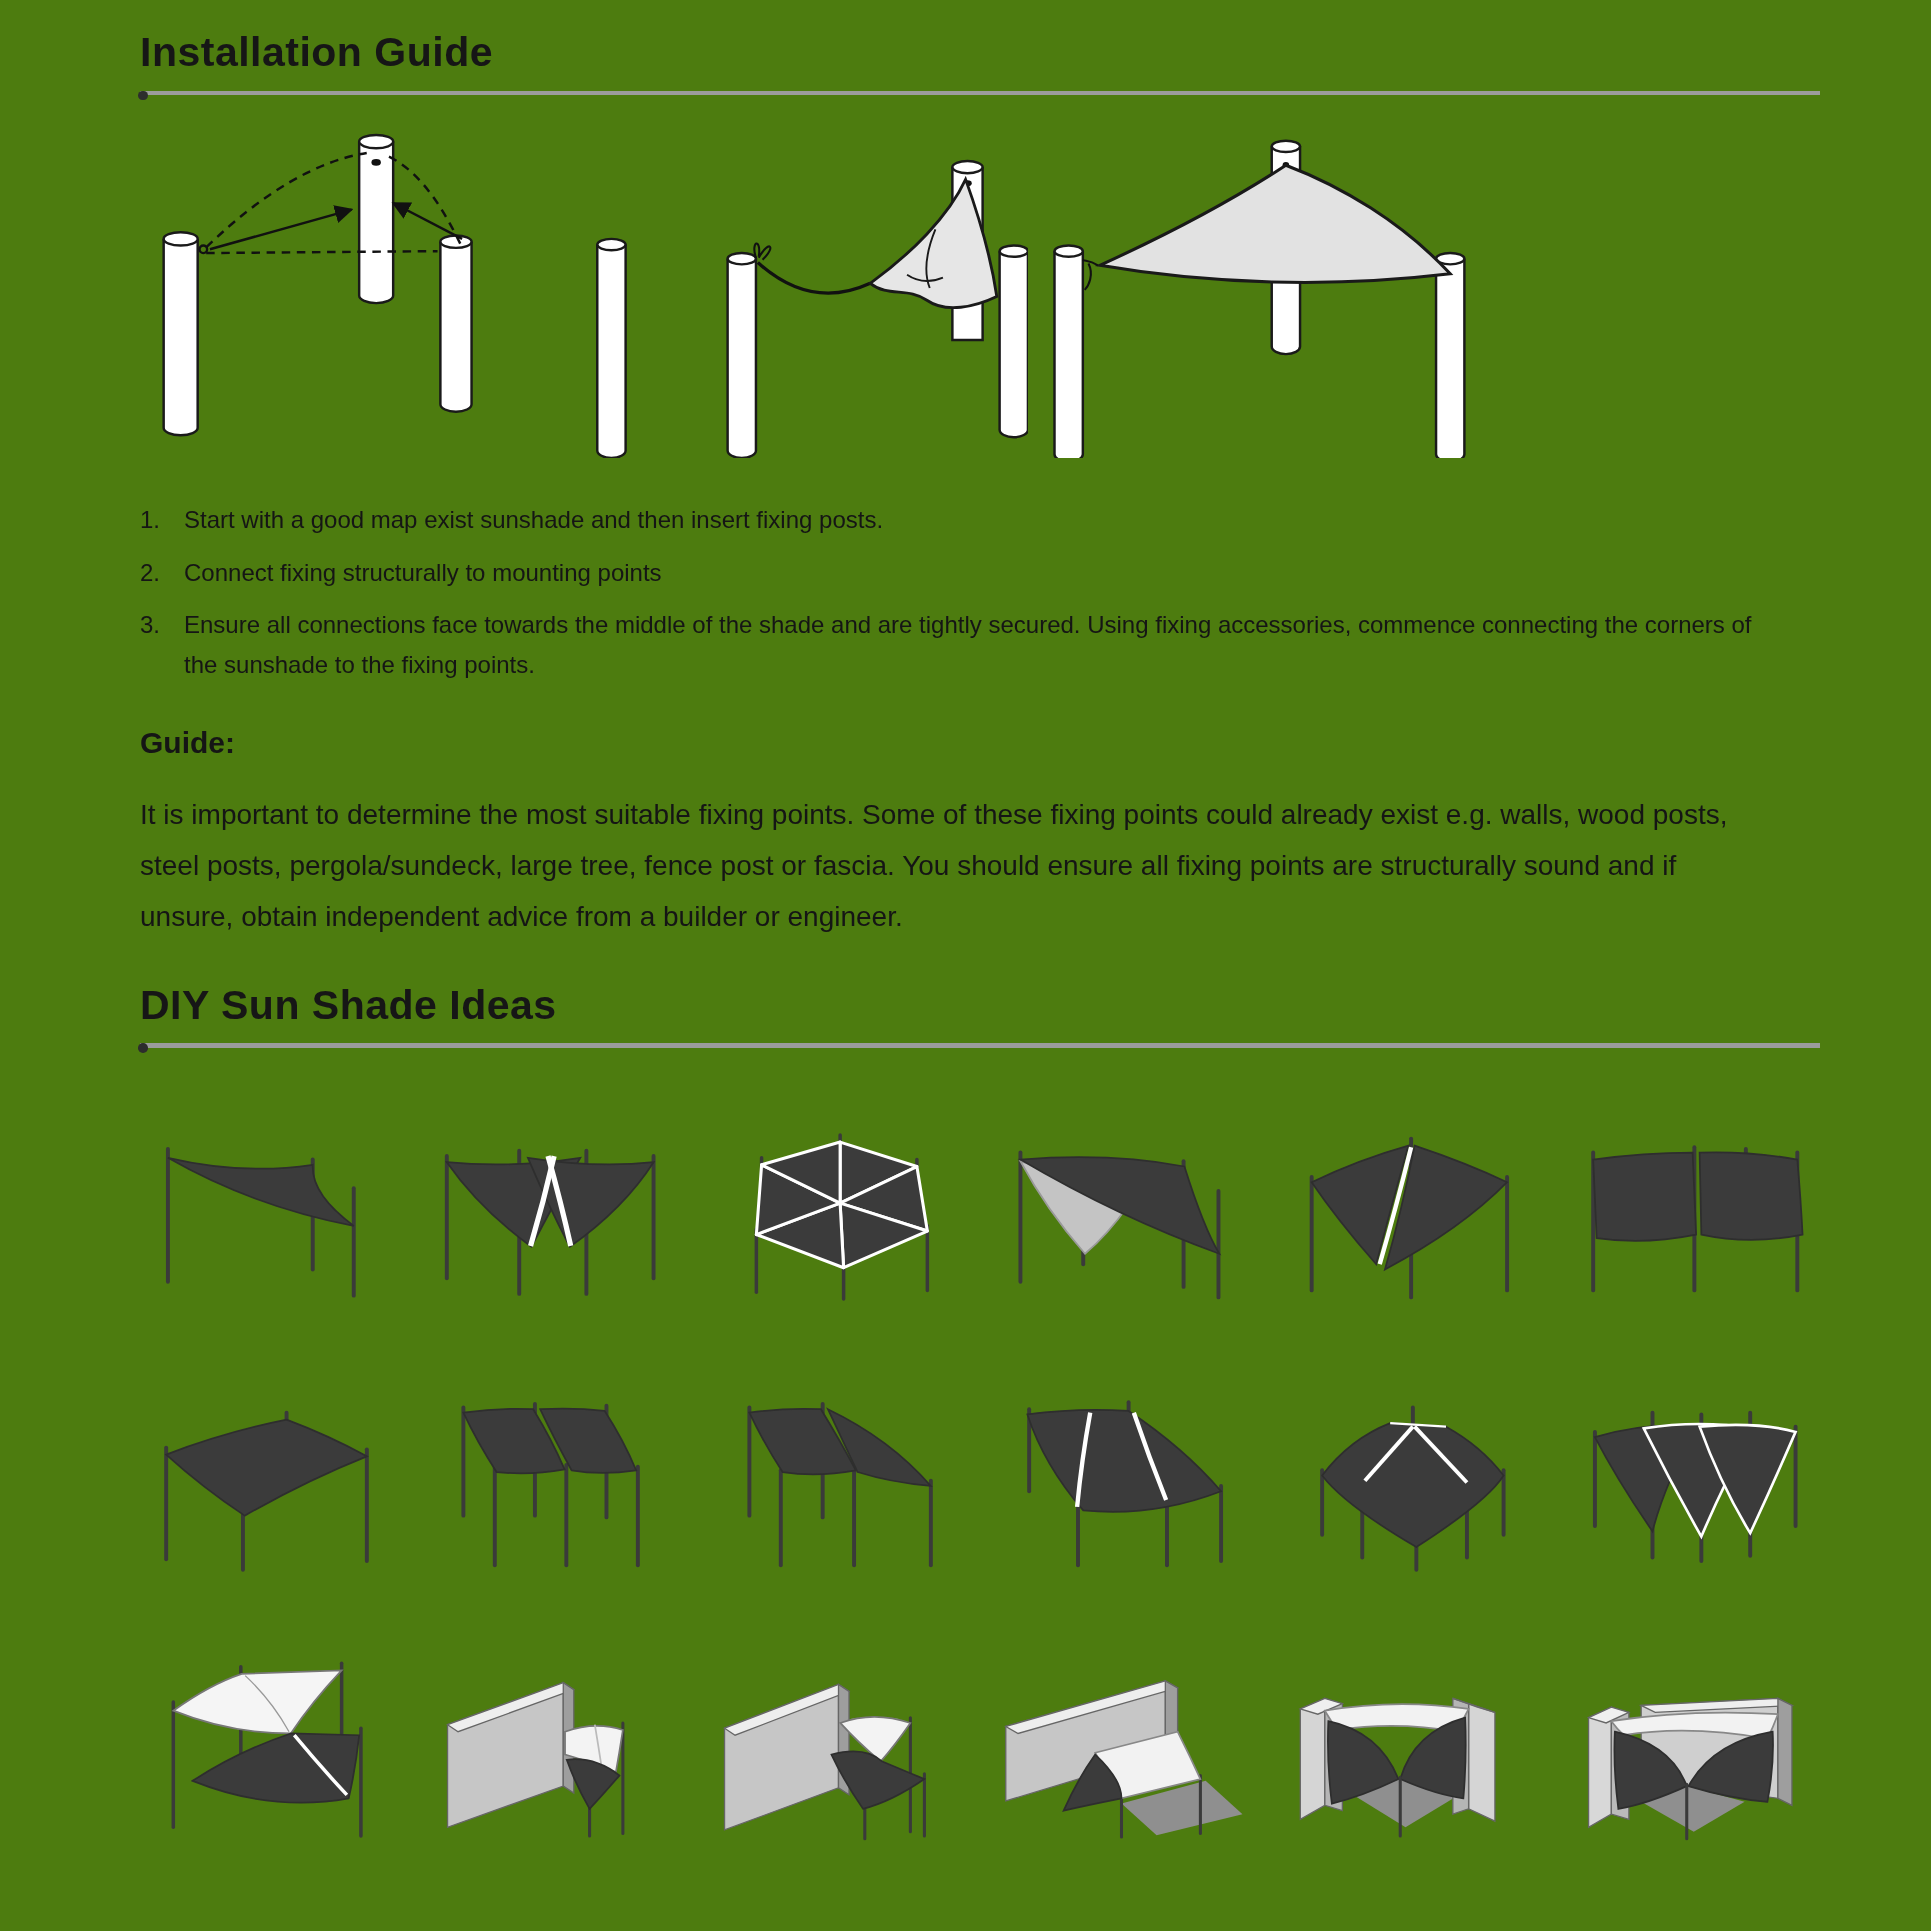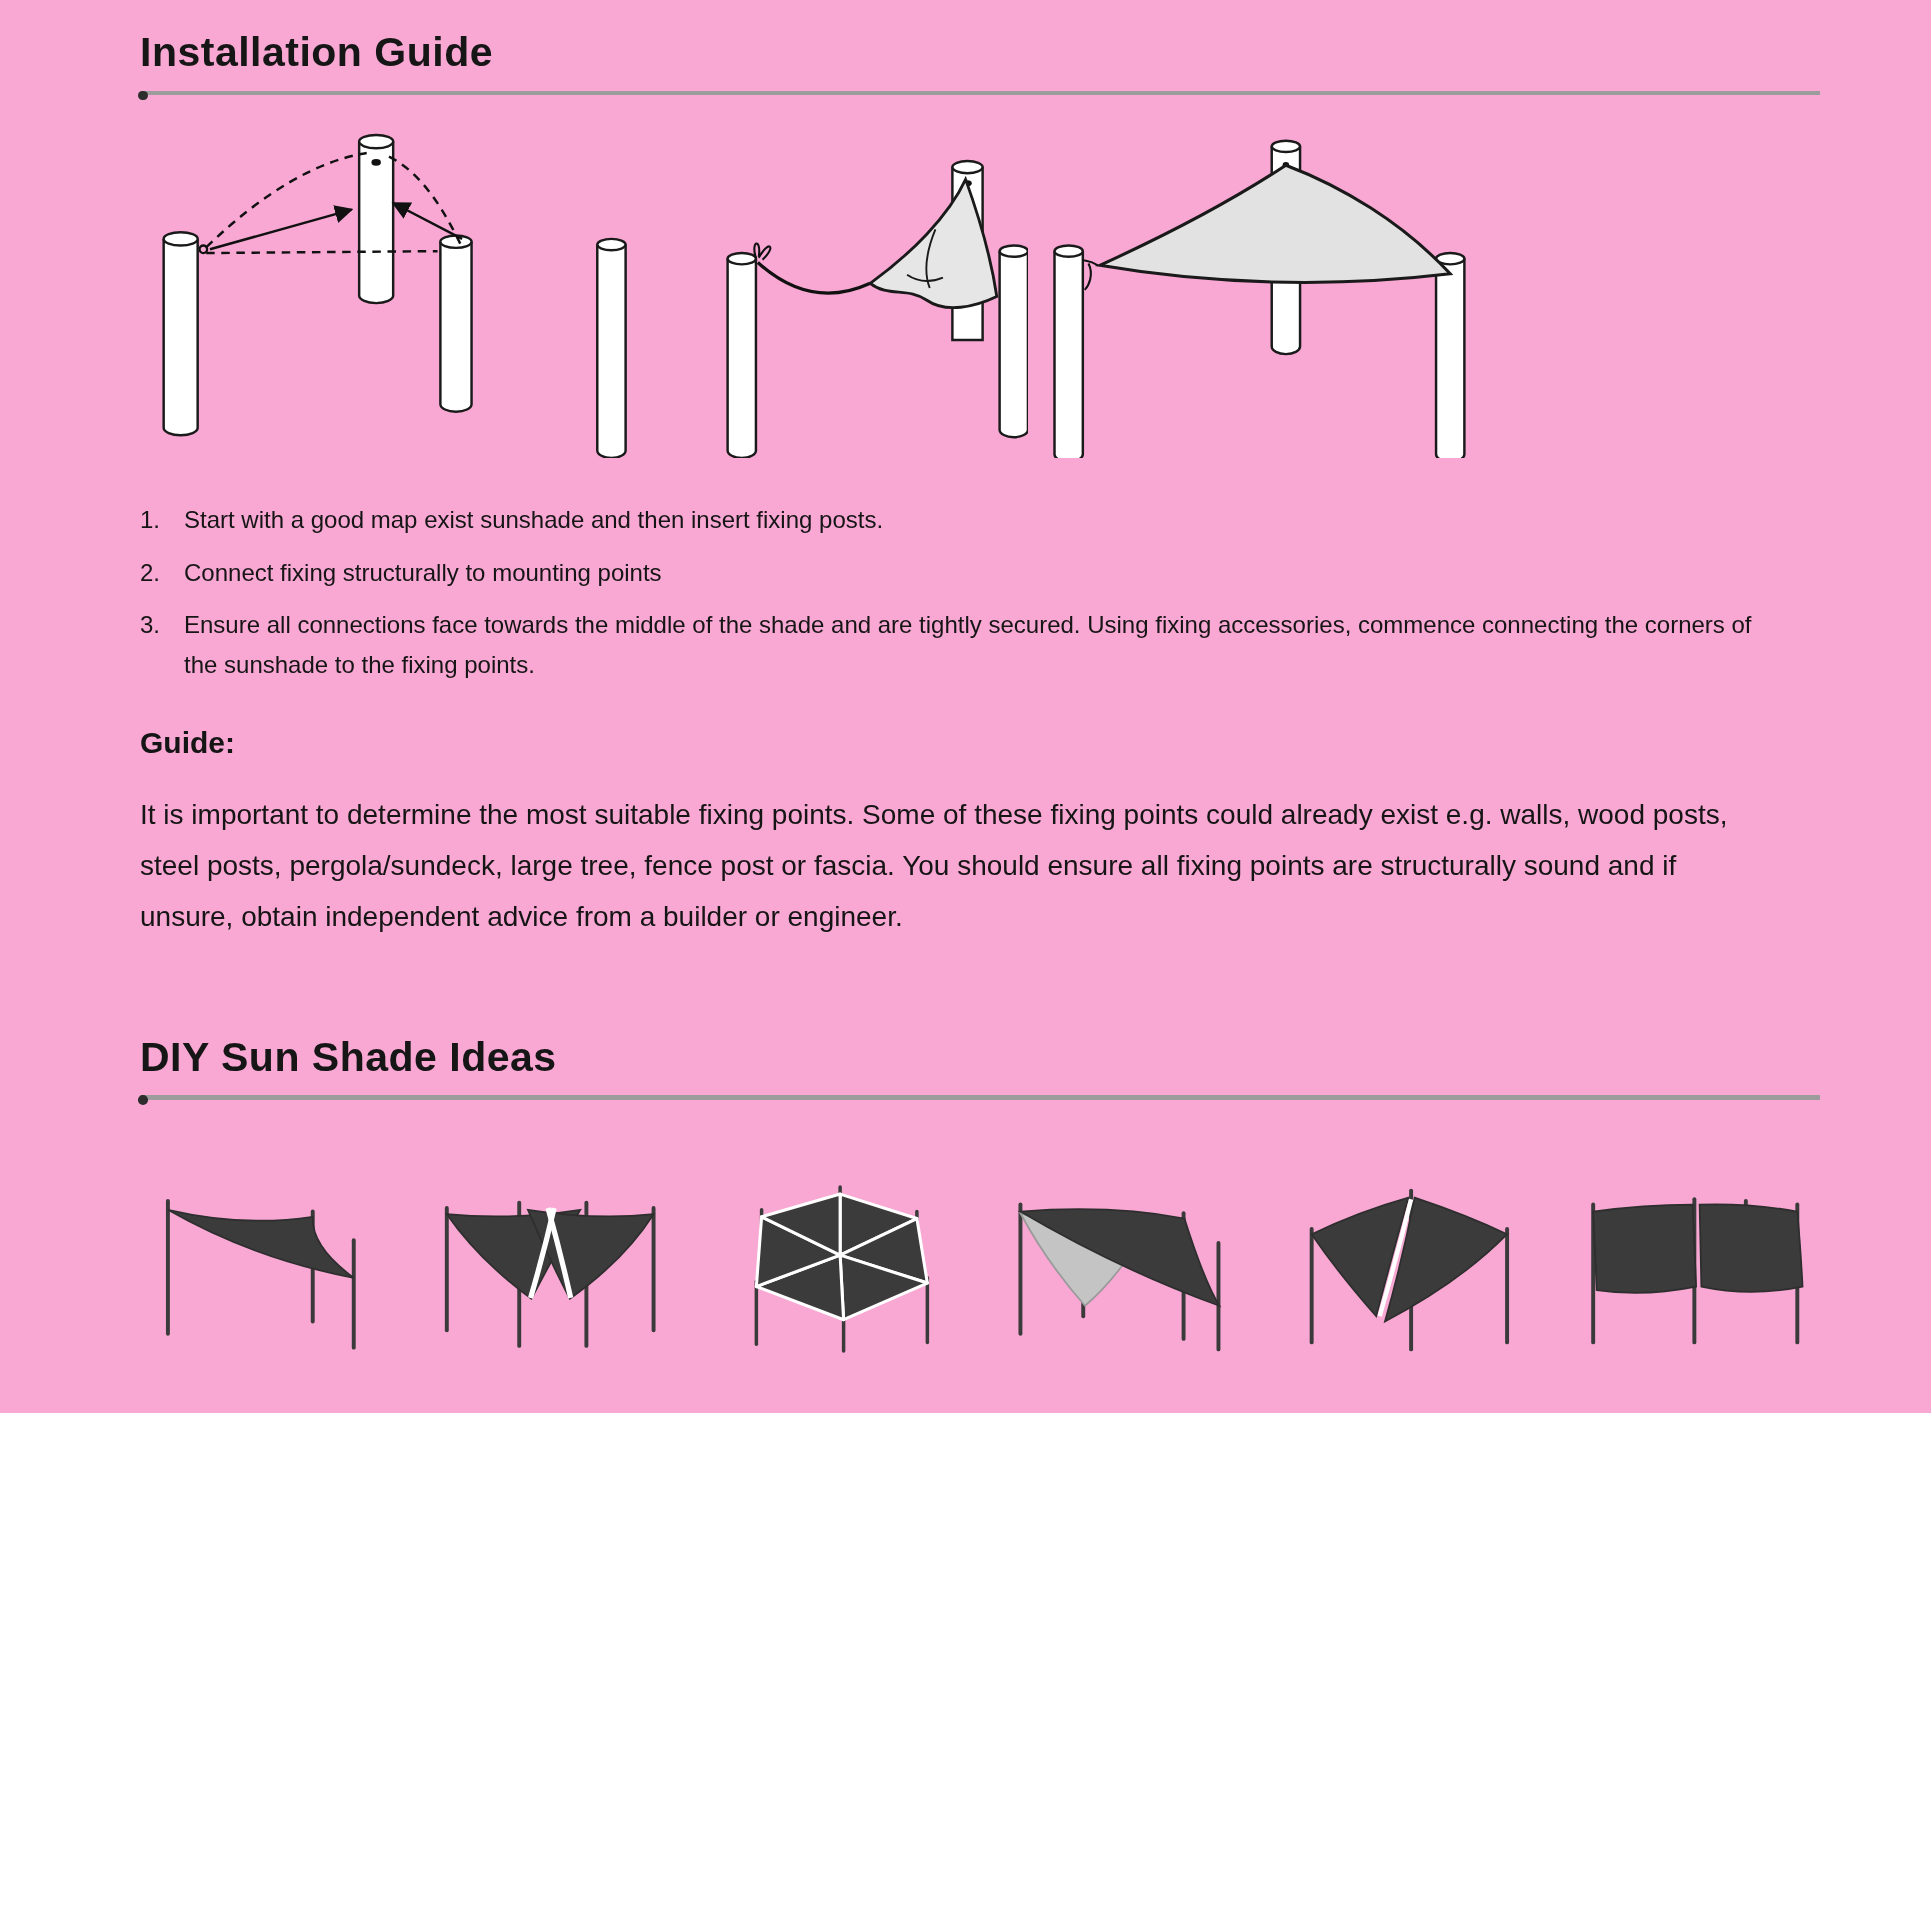--- a/index.html
+++ b/index.html
@@ -1,18 +1,18 @@
 <!DOCTYPE html>
 <html><head>
 <meta charset="utf-8">
 <style>
   html,body{margin:0;padding:0;background:#fff;}
   .page{
-    width:1931px;height:1413px;box-sizing:border-box;
-    background:#f9a8d4;color:#111;
+    width:1931px;height:1931px;box-sizing:border-box;
+    background:#4d7c0f;color:#111;
     font-family:"Liberation Sans", sans-serif;
     padding:29px 111px 0 140px;
     position:relative;overflow:hidden;
   }
   .section-title{
     font-size:41px;font-weight:bold;margin:0;color:#161616;letter-spacing:0.5px;
   }
   .rule{
     position:relative;height:4.8px;background:#9c9c9c;margin-top:14.5px;
   }
@@ -21,21 +21,21 @@
     background:#2d2d2d;border-radius:50%;
   }
   .diagrams{display:flex;margin-top:23px;}
   .diagram{flex:none;}
   .steps{margin-top:42px;}
   .step{display:flex;font-size:24px;line-height:1.66;margin-bottom:12.6px;color:#151515;}
   .step-num{width:44px;flex:none;}
   .step-text{flex:1;max-width:1588px;}
   .notice-title{font-size:30px;font-weight:bold;margin-top:41px;color:#151515;}
   .notice-text{font-size:28px;line-height:1.82;margin-top:30px;width:1630px;color:#151515;}
-  .ideas-title{margin-top:91px;}
+  .ideas-title{margin-top:39px;}
   .idea-row{display:flex;justify-content:space-between;align-items:flex-start;}
   .idea-row.r1{margin-top:64px;}
   .idea-row.r2{margin-top:58px;}
   .idea-row.r3{margin-top:54px;}
   svg{display:block;}
 </style>
 </head>
 <body>
 
 <div class="page">

